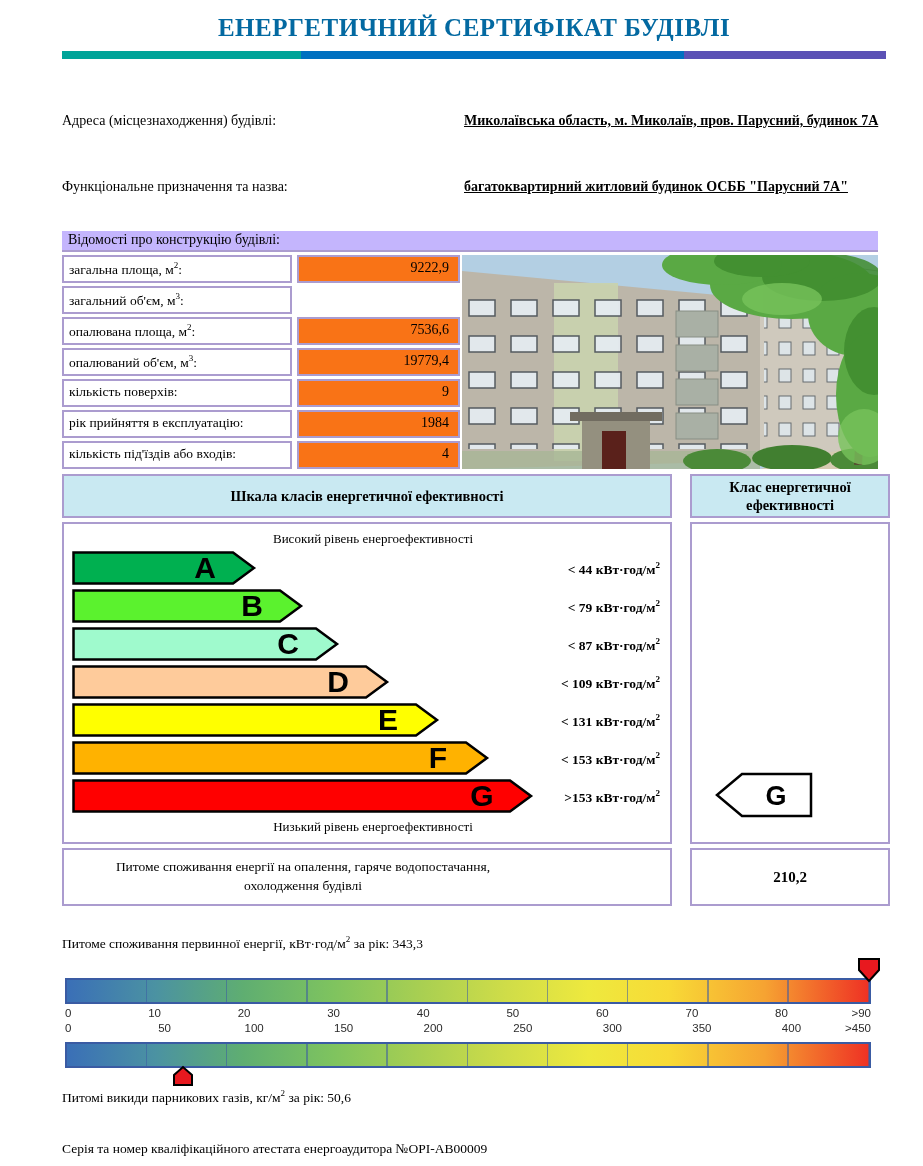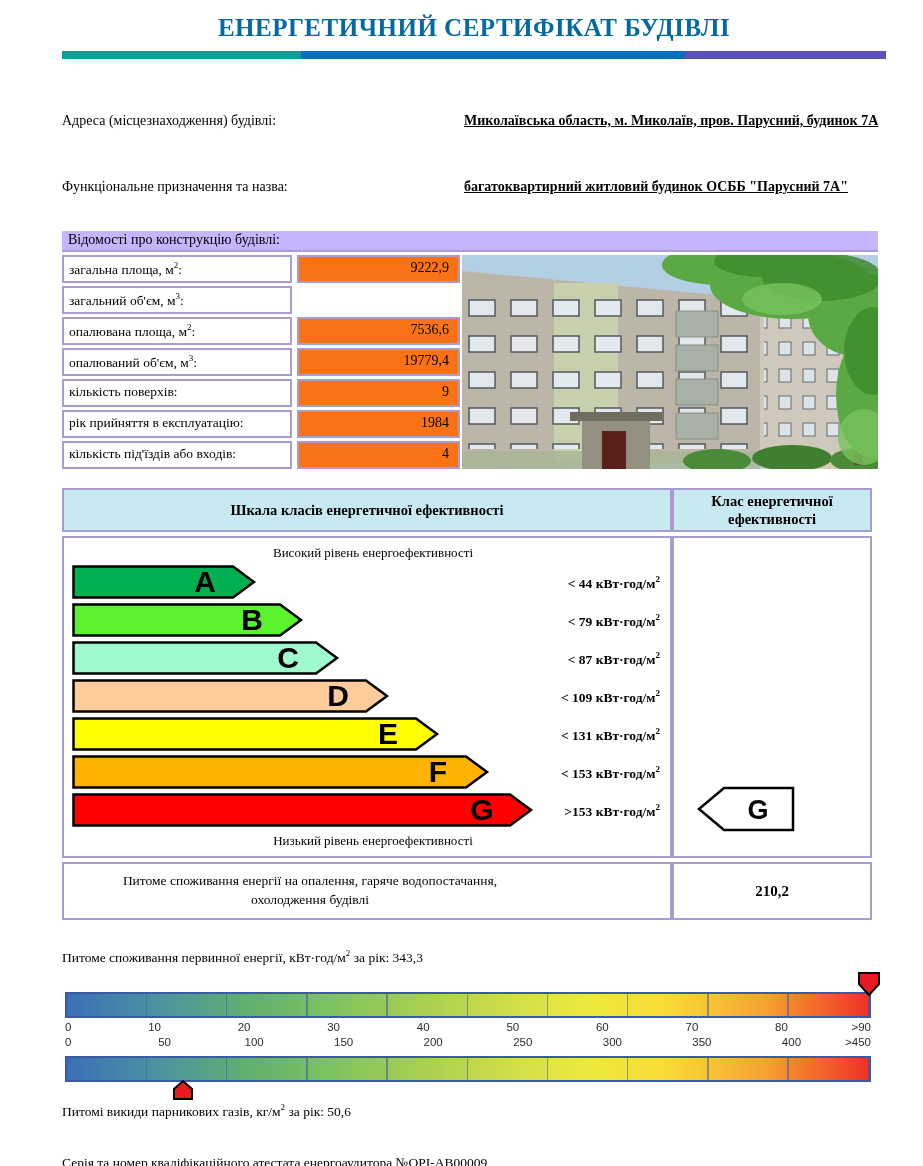--- a/index.html
+++ b/index.html
@@ -55,41 +55,41 @@
     font-size: 14px; text-align: right; padding: 3px 9px 3px 4px; height: 28px;
     background: #f97316;
   }
   sup { font-size: 9px; }
 
   .photo { width: 416px; height: 214px; margin-left: 0px; }
   .photo svg { display: block; }
 
   
   .scale-table {
-    margin-top: 16px;
+    margin-top: 2px;
     display: grid;
     grid-template-columns: 610px 200px;
-    gap: 4px 0;
+    gap: 4px 18px;
     width: 820px;
   }
   .st-cell { border: 2px solid #AB9CCF; background: #fff; text-align: center; }
   .st-head {
     background: #C9E9F2; font-weight: bold; font-size: 14.5px;
     display: flex; align-items: center; justify-content: center;
     text-align: center; line-height: 1.25; min-height: 40px; padding: 2px 8px;
   }
   .scale-body { padding: 7px 8px 6px 8px; height: 322px; }
   .hint { font-size: 13px; margin-left: 12px; }
   .hint.bottom { margin-top: 6px; }
   .arrow-row { display: flex; align-items: center; justify-content: space-between; margin-top: 4px; height: 34px; }
   .arrow-row svg { display: block; }
   .threshold { font-size: 13.5px; font-weight: bold; white-space: nowrap; padding-right: 2px; }
   .class-cell { position: relative; }
   .class-indicator { position: absolute; left: 22px; bottom: 24px; }
-  .consume-row { padding: 8px 26px; font-size: 13.5px; }
+  .consume-row { padding: 8px 19px; font-size: 13.5px; }
   .consume-row .inner { max-width: 440px; line-height: 1.4; }
   .consume-val { display: flex; align-items: center; justify-content: center; font-size: 15px; font-weight: bold; min-height: 58px; }
 
   
   .bar-section-text { font-size: 13.5px; margin-top: 28px; }
   .bars { width: 806px; margin-left: 3px; }
   .bar-wrap { position: relative; height: 26px; }
   .bar-wrap.top { margin-top: 26px; }
   .bar-wrap.bottom { margin-top: 5px; margin-bottom: 20px; }
   .gbar {

